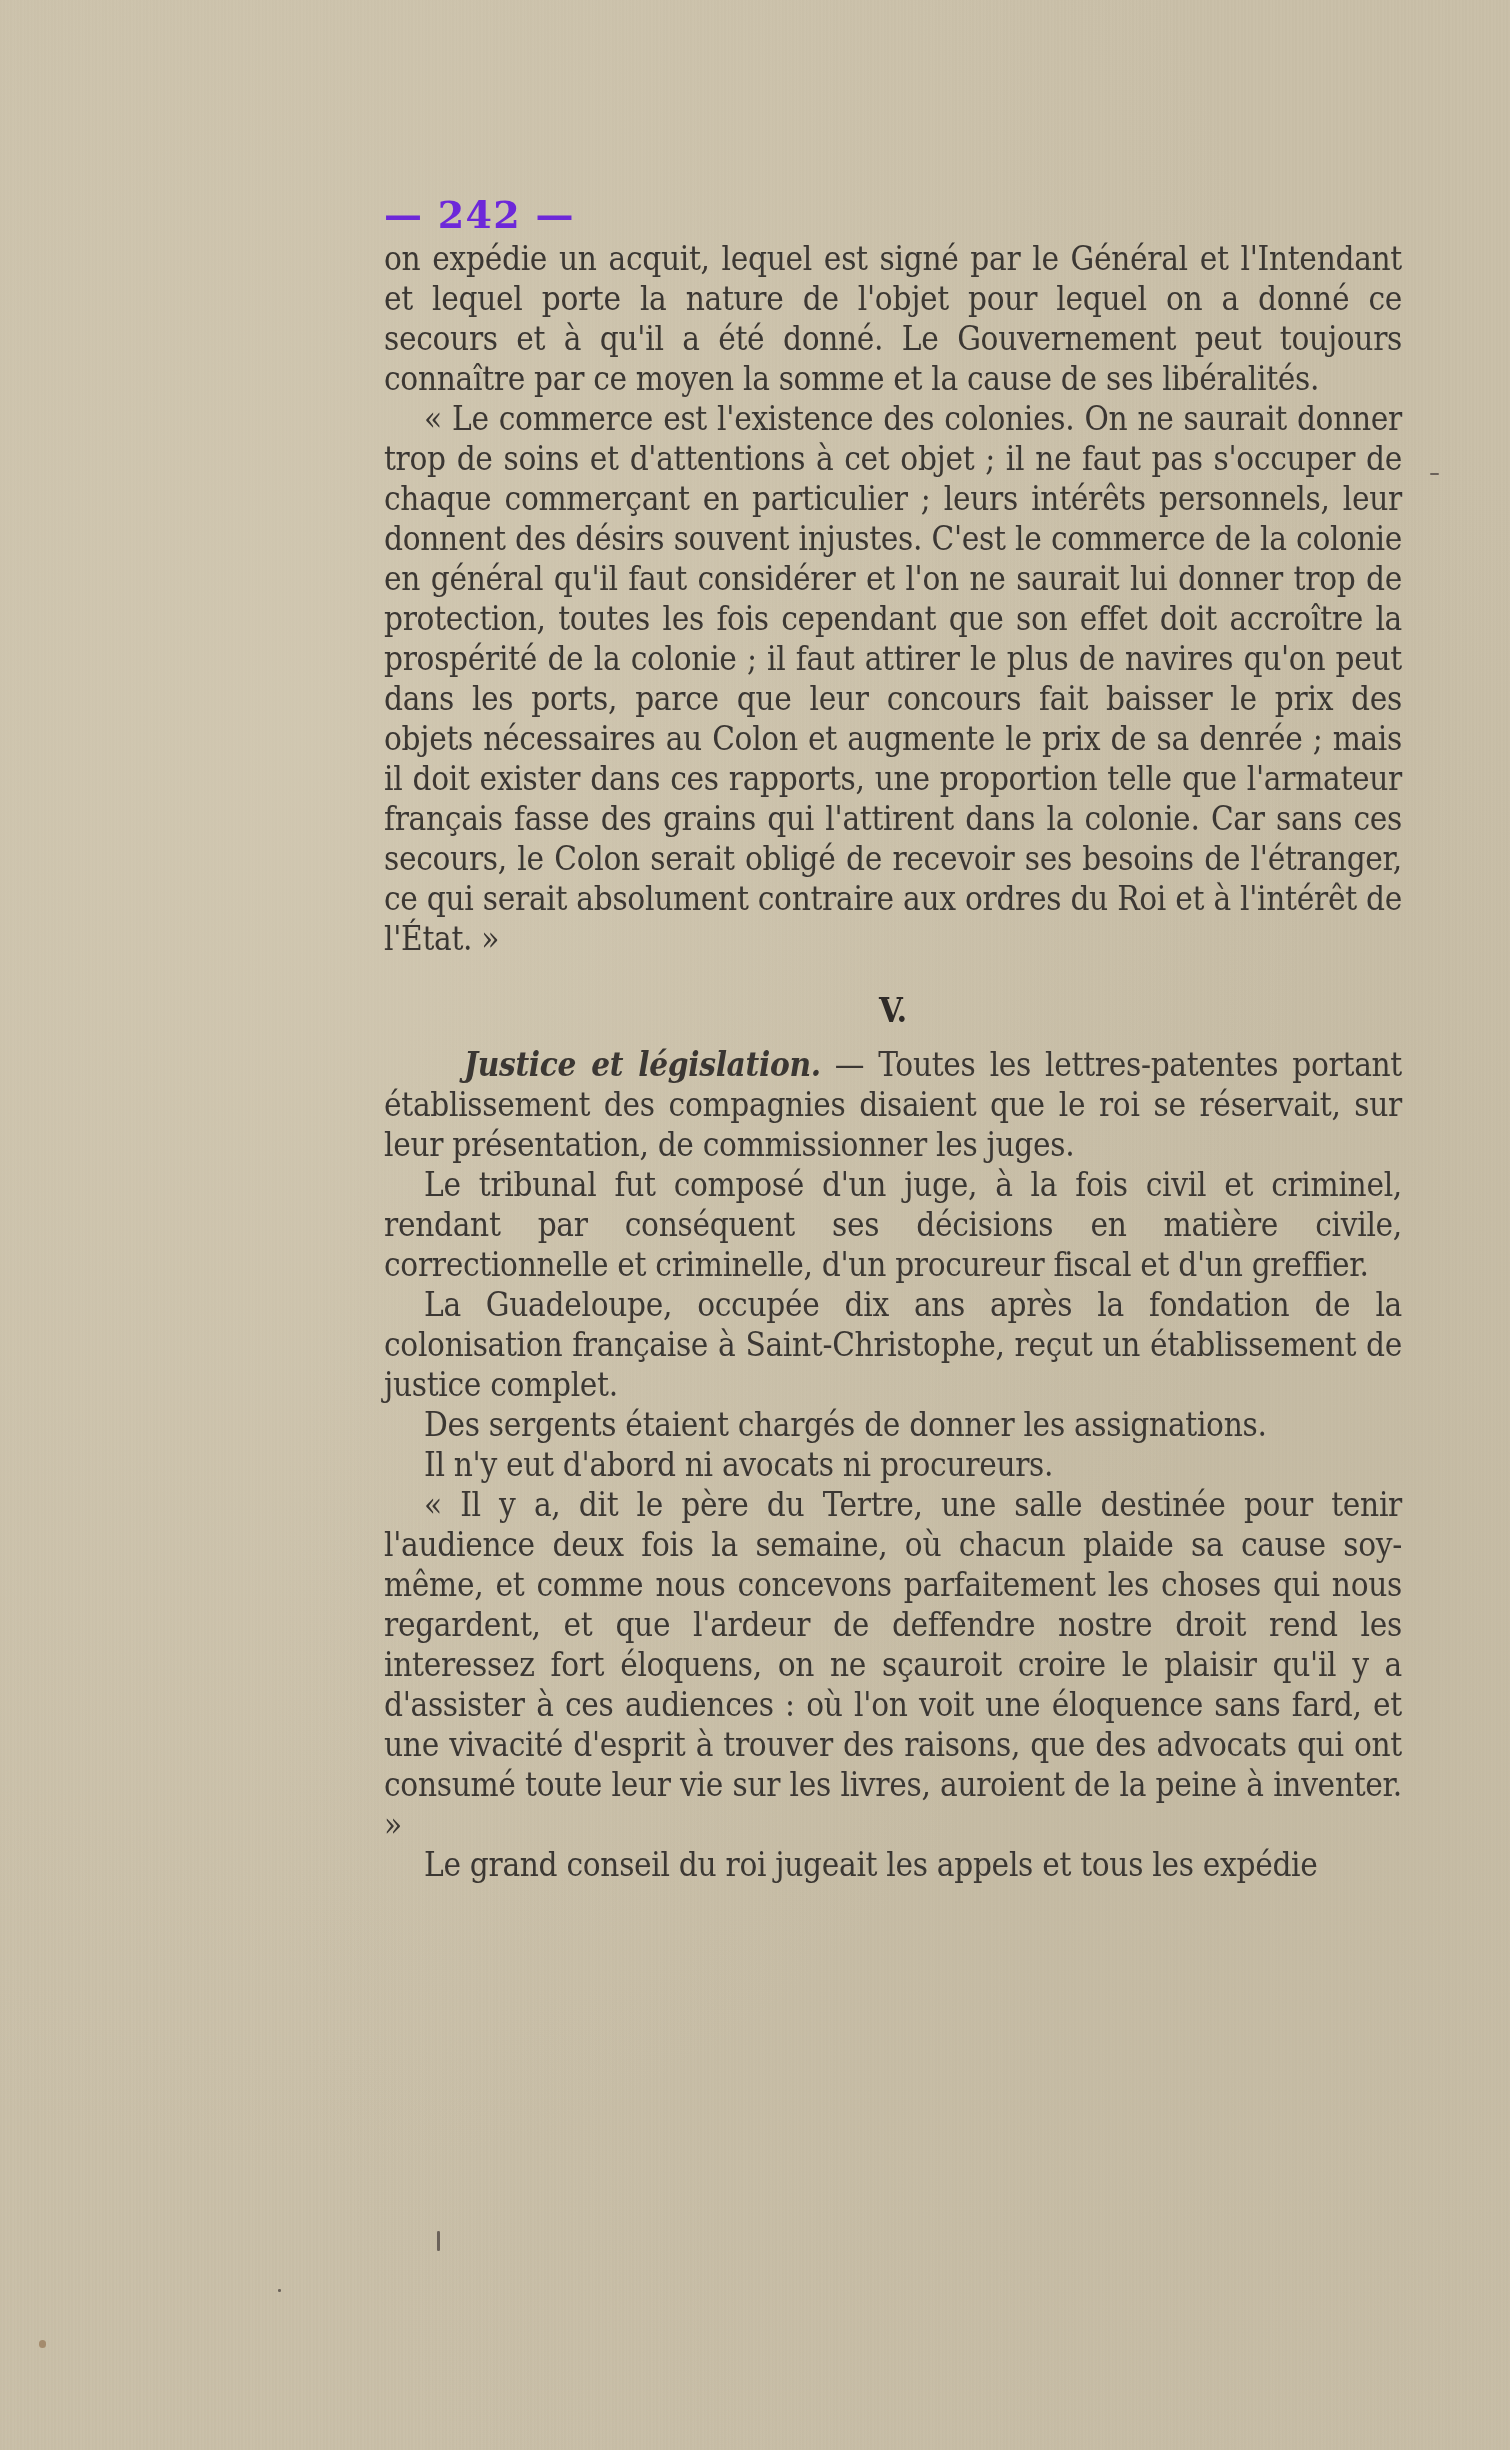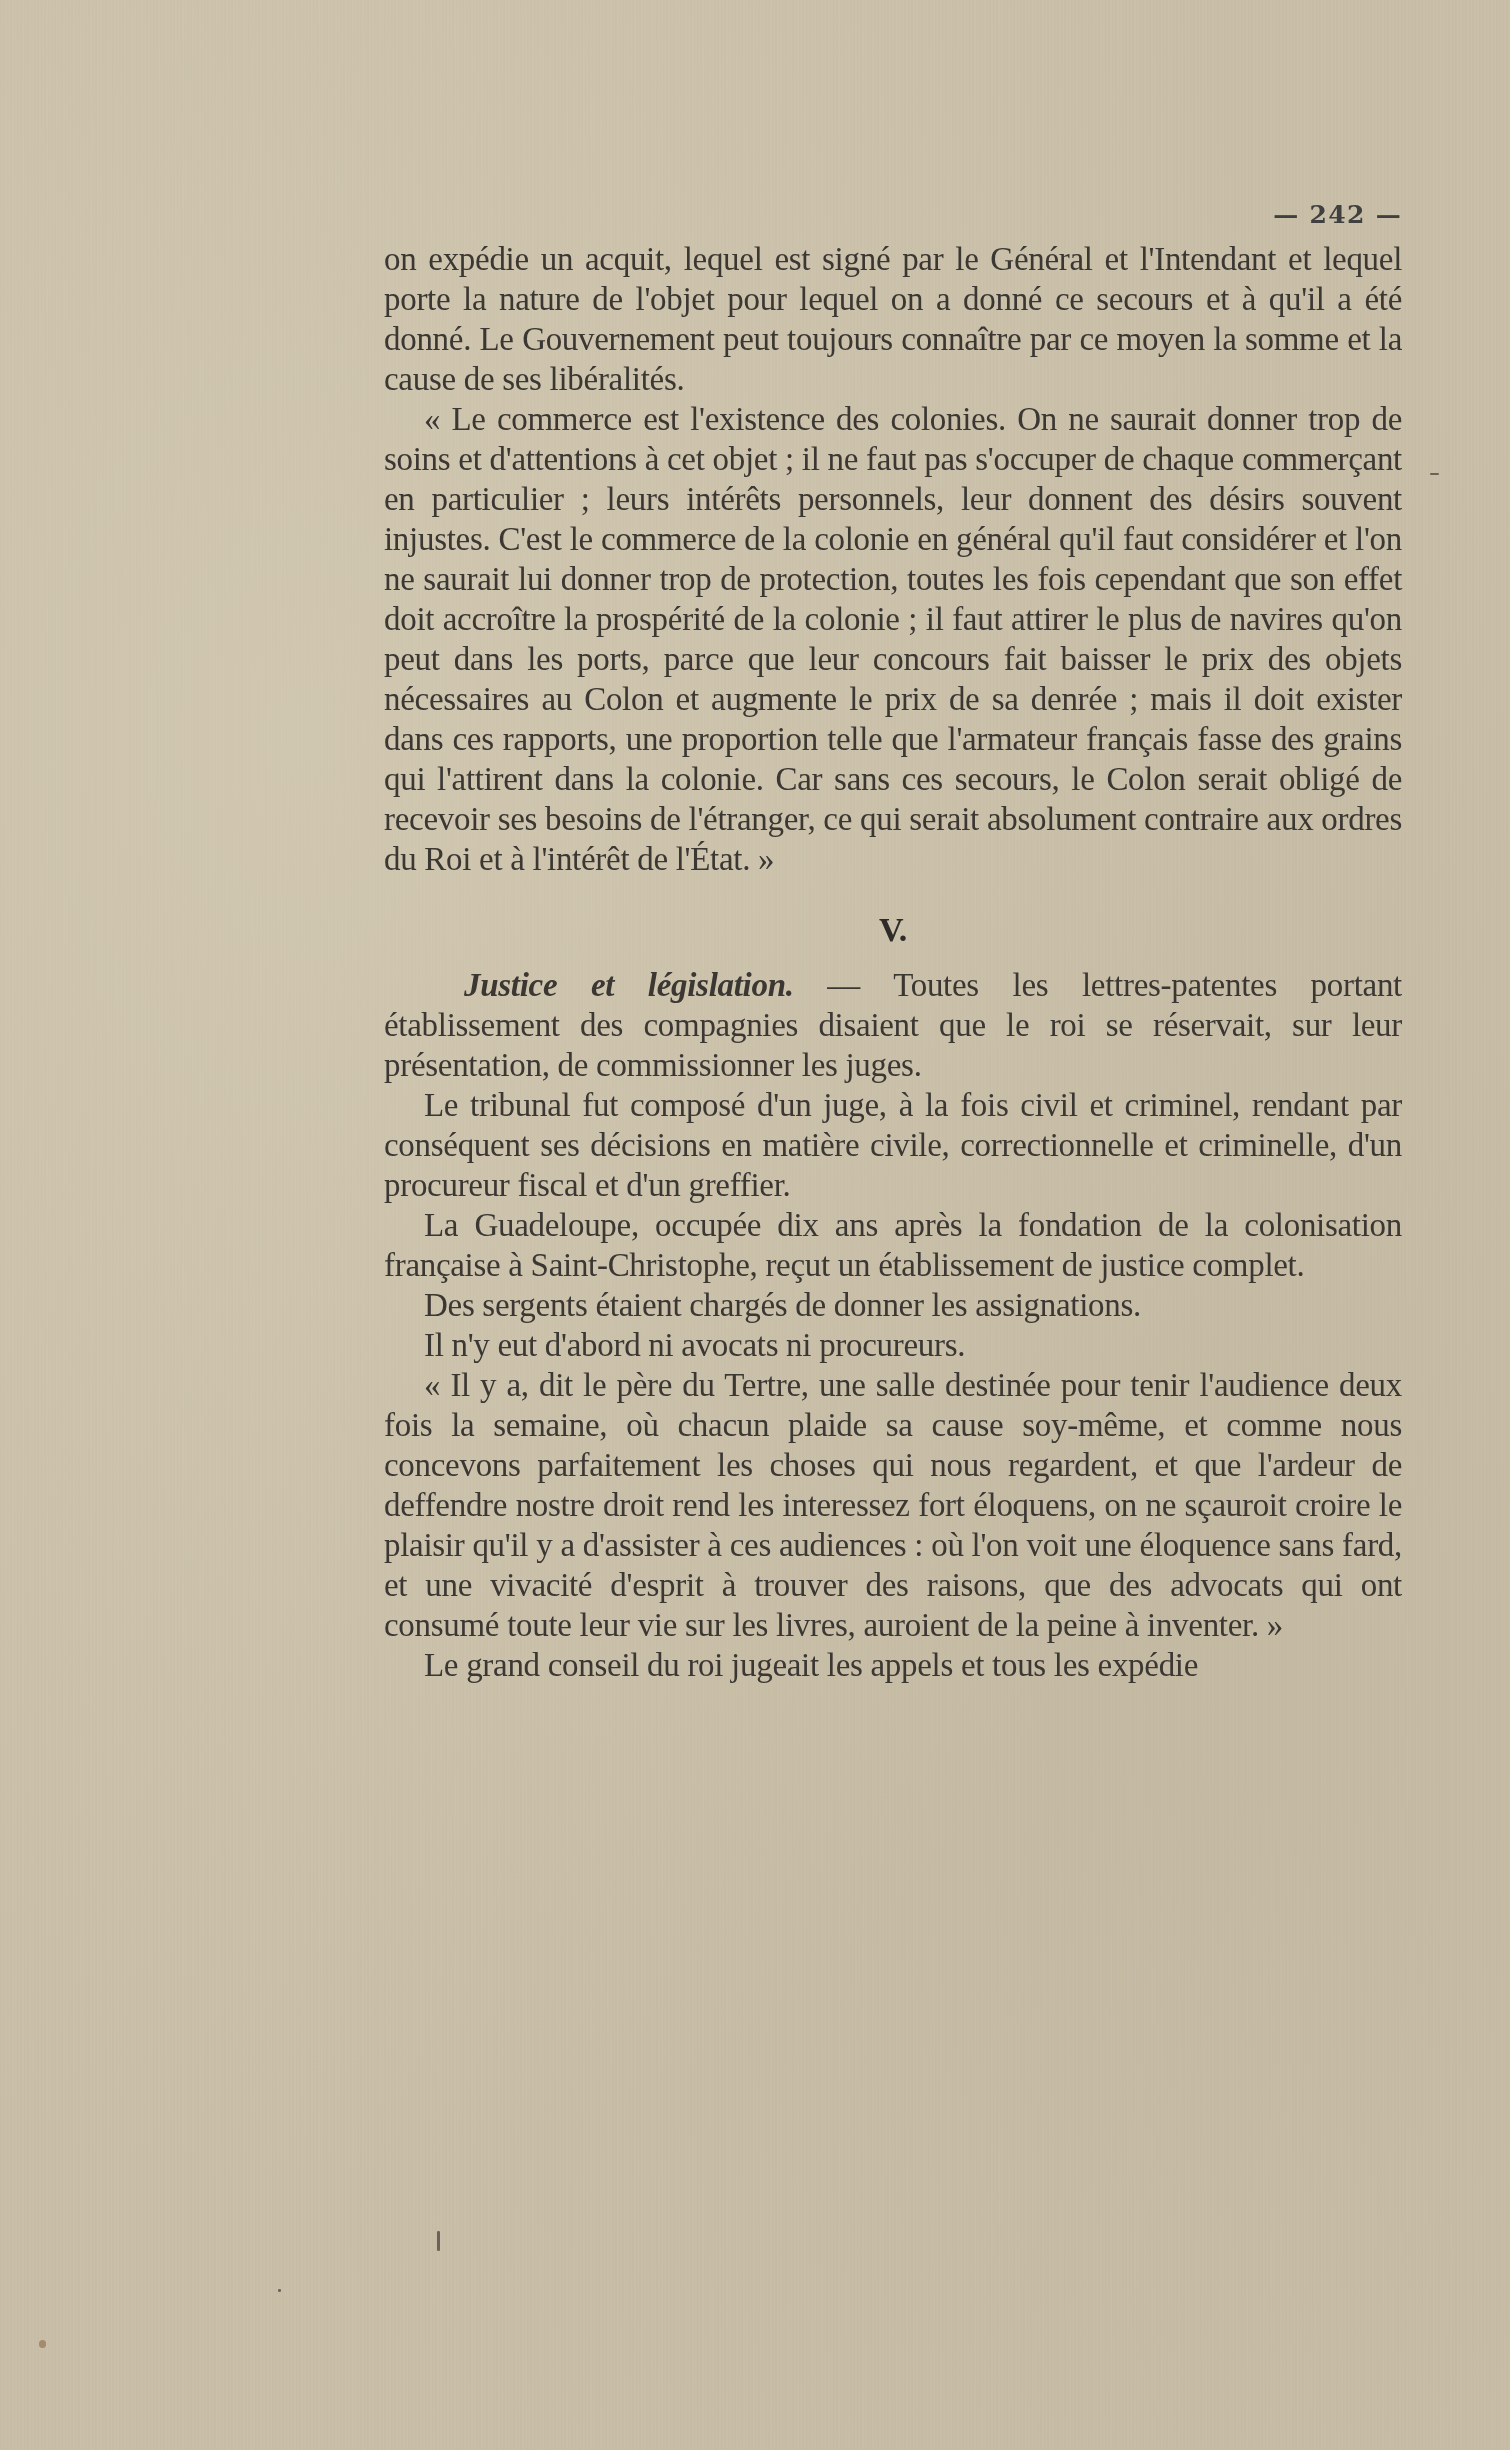--- a/index.html
+++ b/index.html
@@ -19,35 +19,34 @@
       font-family: "DejaVu Serif", "Liberation Serif", serif;
       color: #3b3733;
     }
     .page {
       position: absolute;
       left: 384px;
       top: 191px;
       width: 1018px;
     }
     .page-number {
-      text-align: right;
-      font-size: 25px;
+      text-align: left;
+      font-size: 38px;
       font-weight: bold;
       letter-spacing: 1.3px;
       line-height: 47px;
       margin-bottom: 1.3px;
-      color: #404040;
+      color: #6d28d9;
     }
     .text {
       font-size: 33px;
       line-height: 40px;
       text-align: justify;
       font-stretch: condensed;
       letter-spacing: -0.3px;
-      font-family: Liberation Serif, serif;
     }
     .para {
       margin: 0;
       text-align: justify;
     }
     .para.indent {
       text-indent: 40px;
     }
     .section-heading {
       text-align: center;

